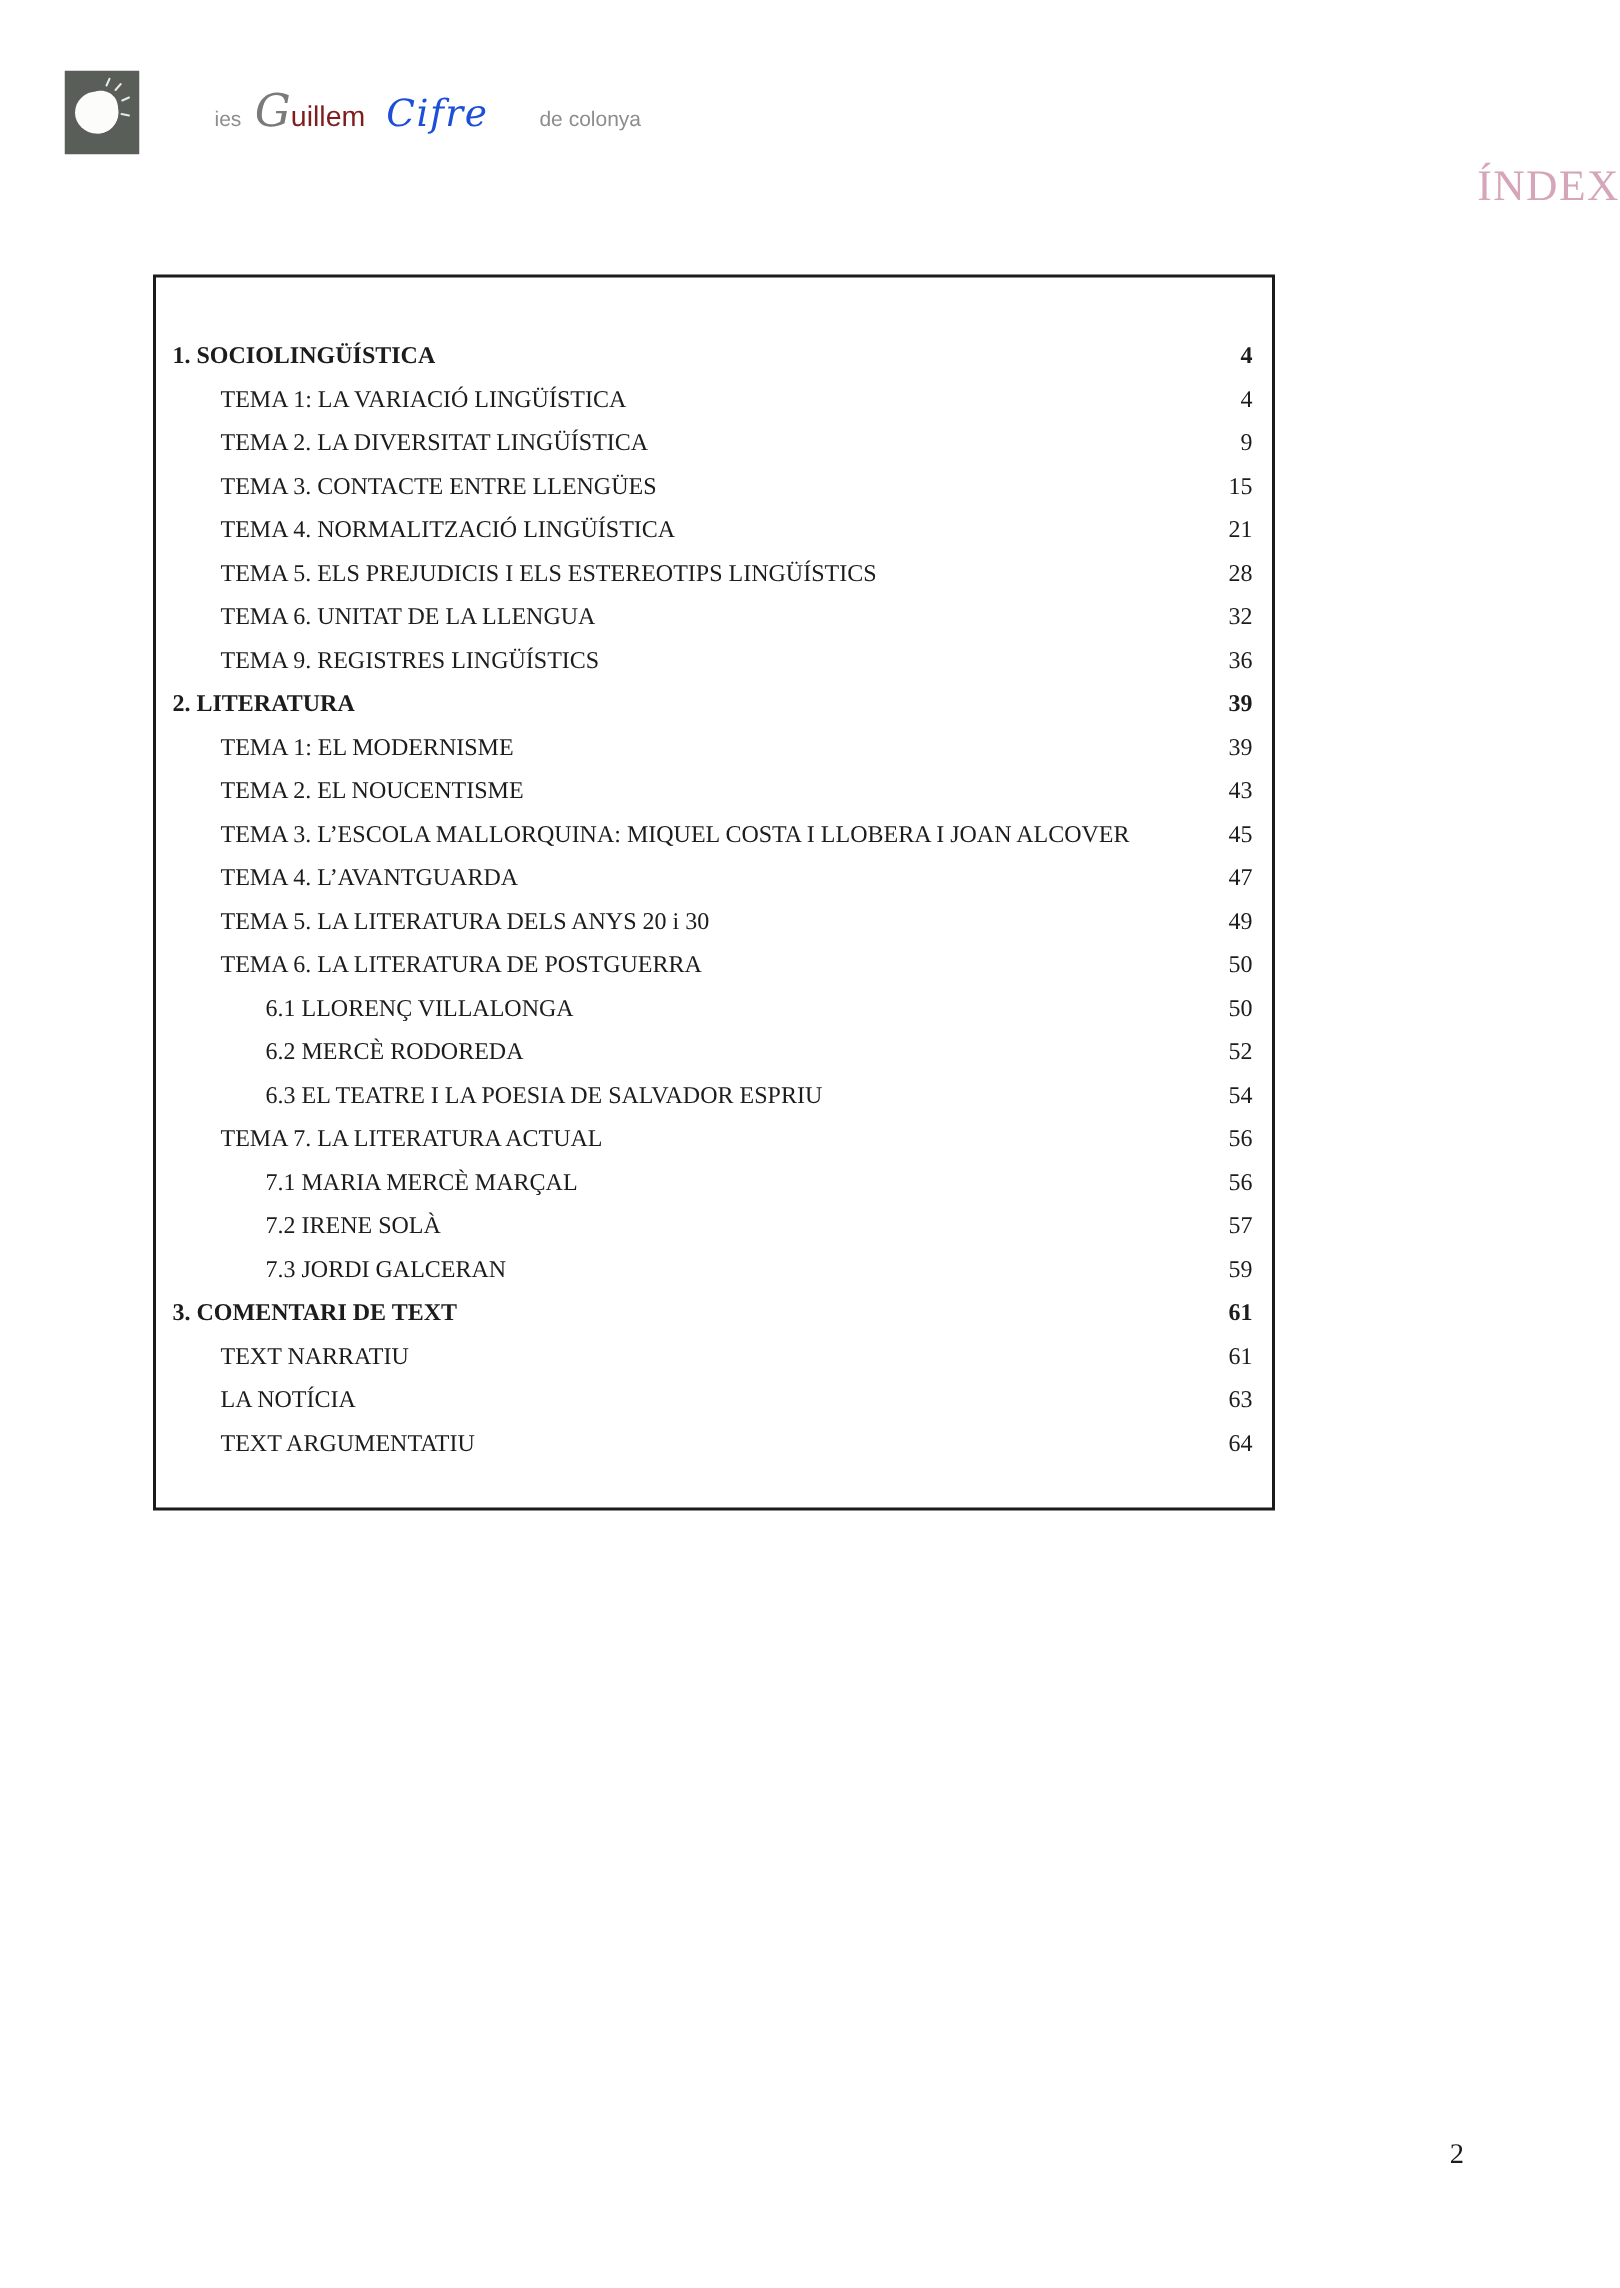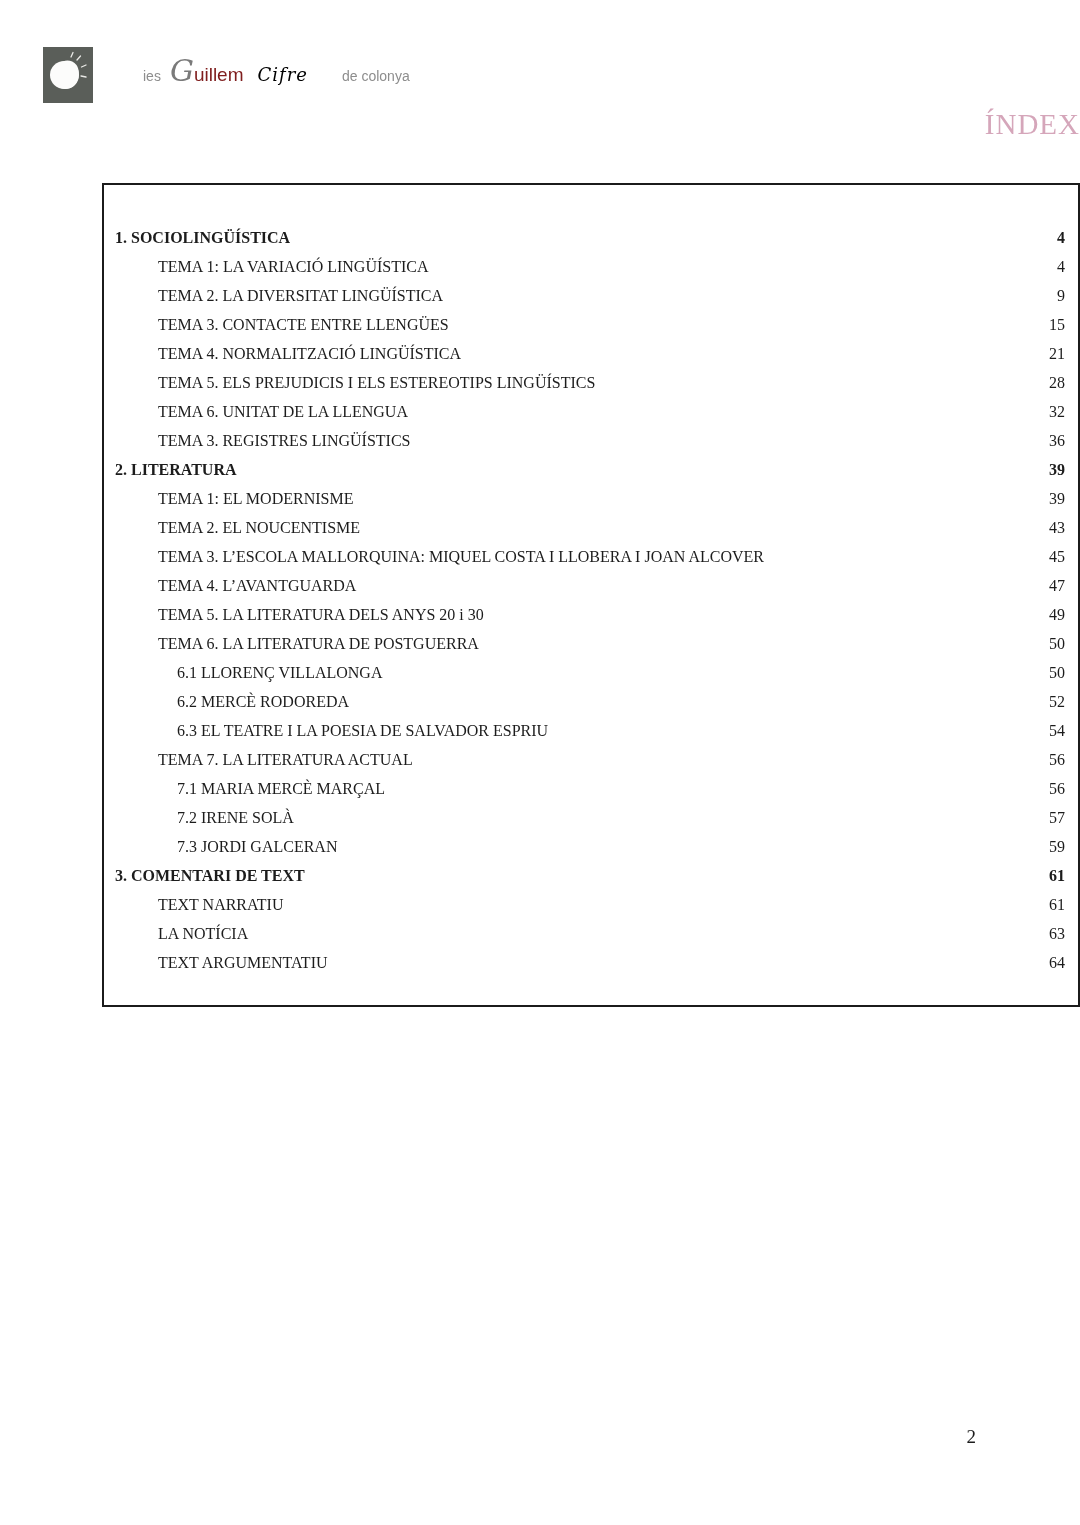--- a/index.html
+++ b/index.html
@@ -50,22 +50,22 @@
     line-height: 0;
   }
   .brand-script-rest {
     font-family: "Liberation Sans", sans-serif;
     font-size: 19px;
     color: #7f1d1d;
   }
   .brand-script-word {
     font-family: "DejaVu Serif", serif;
     font-style: italic;
-    font-size: 18px;
-    color: #000000;
+    font-size: 25px;
+    color: #1d4ed8;
     margin-left: 14px;
     letter-spacing: 1px;
   }
   .brand-suffix {
   }
 
   
   .doc-title {
     position: absolute;
     top: 103px;
@@ -76,21 +76,21 @@
     line-height: 42px;
     font-weight: normal;
     letter-spacing: 1px;
   }
 
   
   .toc-box {
     position: absolute;
     left: 102px;
     top: 183px;
-    width: 978px;
+    width: 748px;
     height: 824px;
     box-sizing: border-box;
     border: 2px solid #1b1b1b;
     padding: 38px 13px 0 0;
     background: #ffffff;
   }
   .toc-row {
     display: flex;
     align-items: baseline;
     height: 29px;
@@ -101,21 +101,21 @@
     flex: 1 1 auto;
     white-space: nowrap;
     overflow: hidden;
   }
   .toc-row .toc-page {
     flex: 0 0 auto;
     text-align: right;
     padding-left: 10px;
   }
   .toc-row.lvl0 { padding-left: 11px; font-weight: bold; }
-  .toc-row.lvl1 { padding-left: 54px; }
+  .toc-row.lvl1 { padding-left: 43px; }
   .toc-row.lvl2 { padding-left: 73px; }
 
   
   .page-number {
     position: absolute;
     top: 1426px;
     right: 104px;
     font-size: 19px;
   }
 </style>
@@ -172,21 +172,21 @@
     </div>
     <div class="toc-row lvl1">
       <span class="toc-label">TEMA 5. ELS PREJUDICIS I ELS ESTEREOTIPS LINGÜÍSTICS</span>
       <span class="toc-page">28</span>
     </div>
     <div class="toc-row lvl1">
       <span class="toc-label">TEMA 6. UNITAT DE LA LLENGUA</span>
       <span class="toc-page">32</span>
     </div>
     <div class="toc-row lvl1">
-      <span class="toc-label">TEMA 3. REGISTRES LINGÜÍSTICS</span>
+      <span class="toc-label">TEMA 9. REGISTRES LINGÜÍSTICS</span>
       <span class="toc-page">36</span>
     </div>
     <div class="toc-row lvl0">
       <span class="toc-label">2. LITERATURA</span>
       <span class="toc-page">39</span>
     </div>
     <div class="toc-row lvl1">
       <span class="toc-label">TEMA 1: EL MODERNISME</span>
       <span class="toc-page">39</span>
     </div>

